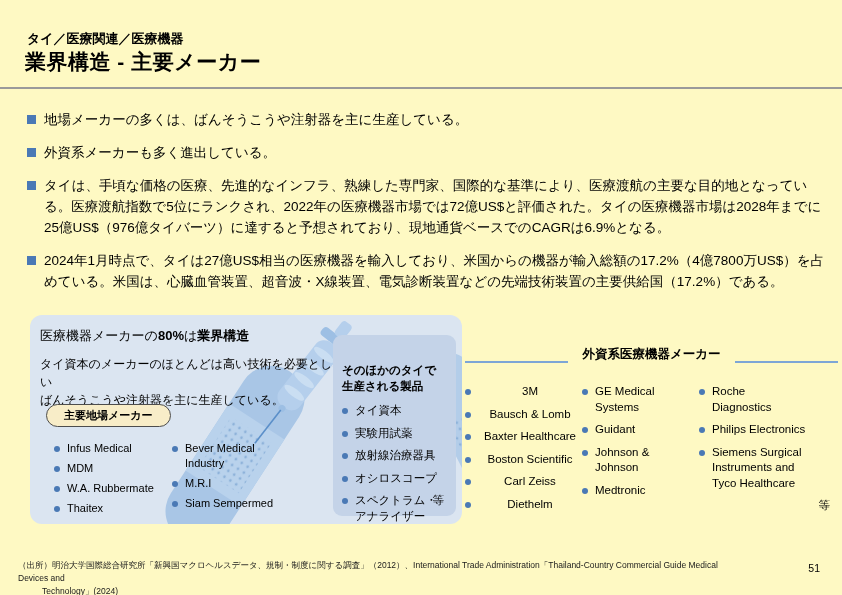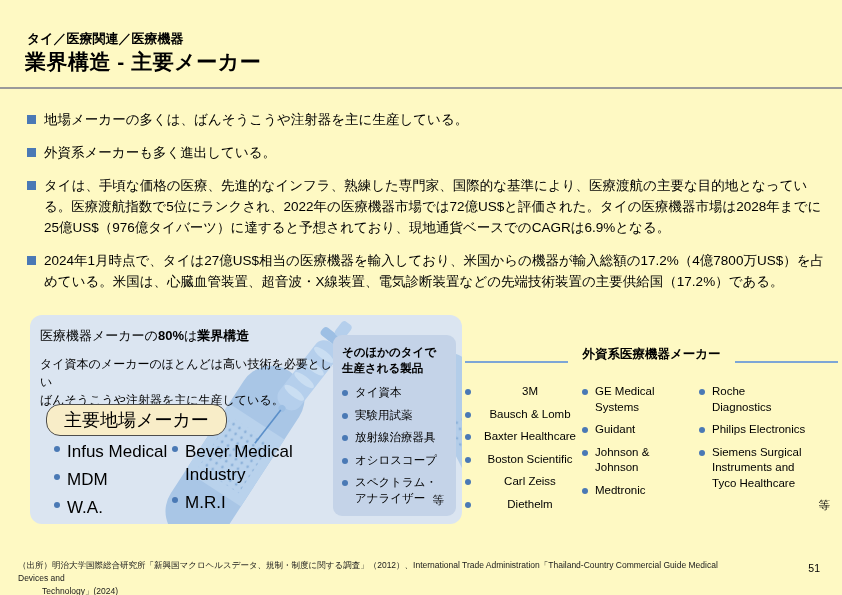--- a/index.html
+++ b/index.html
@@ -26,33 +26,33 @@
 
   
   .local-box { position:absolute; left:30px; top:315px; width:432px; height:209px;
     background:var(--box-bg,#dbe5f1); border-radius:12px; overflow:hidden; }
   .illus { position:absolute; left:0; top:0; z-index:0; }
   .headline { position:absolute; left:10px; top:12px; font-size:13px; z-index:2; }
   .headline .hb { font-weight:bold; }
   .lb-desc { position:absolute; left:10px; top:40px; width:316px; font-size:12px; line-height:1.5; z-index:2; white-space:pre-line; }
   .badge { position:absolute; left:16px; top:89px; z-index:2; display:inline-block;
     background:var(--badge-bg,#f8edc8); border:1px solid var(--badge-border,#4d4d4d);
-    border-radius:14px; padding:3px 17px; font-size:18px; font-weight:normal; }
+    border-radius:14px; padding:3px 17px; font-size:11px; font-weight:bold; }
   .lb-cols { position:absolute; left:24px; top:126px; display:flex; z-index:2; }
   .lb-col1 { width:118px; } .lb-col2 { width:132px; }
 
   ul.dotlist { list-style:none; margin:0; padding:0; }
-  .dotlist li { position:relative; padding-left:13px; font-size:17px; line-height:1.35;
+  .dotlist li { position:relative; padding-left:13px; font-size:11px; line-height:1.35;
     margin-bottom:5px; white-space:pre-line; }
   .dotlist li::before { content:""; position:absolute; left:0; top:5px; width:6px; height:6px;
     border-radius:50%; background:var(--accent-blue,#4a79b5); }
 
   
   .inner-box { position:absolute; left:303px; top:20px; width:123px; height:181px; box-sizing:border-box;
-    background:var(--inner-box-bg,#c4d3e8); border-radius:9px; padding:10px 9px; z-index:2; }
+    background:var(--inner-box-bg,#c4d3e8); border-radius:9px; padding:28px 9px; z-index:2; }
   .ib-title { font-size:11.5px; font-weight:bold; line-height:1.35; margin-bottom:9px; white-space:pre-line; }
   .inner-box .dotlist li { font-size:11.5px; margin-bottom:7px; }
   .ib-etc { position:absolute; right:12px; bottom:8px; font-size:11.5px; }
 
   
   .foreign { position:absolute; left:465px; top:346px; width:373px; }
   .f-title-row { display:flex; align-items:flex-end; gap:14px; }
   .f-line { flex:1; height:2px; background:var(--line-blue,#7da6d6); }
   .f-title { font-size:12.5px; font-weight:bold; white-space:nowrap; }
   .f-cols { display:flex; margin-top:21px; }

